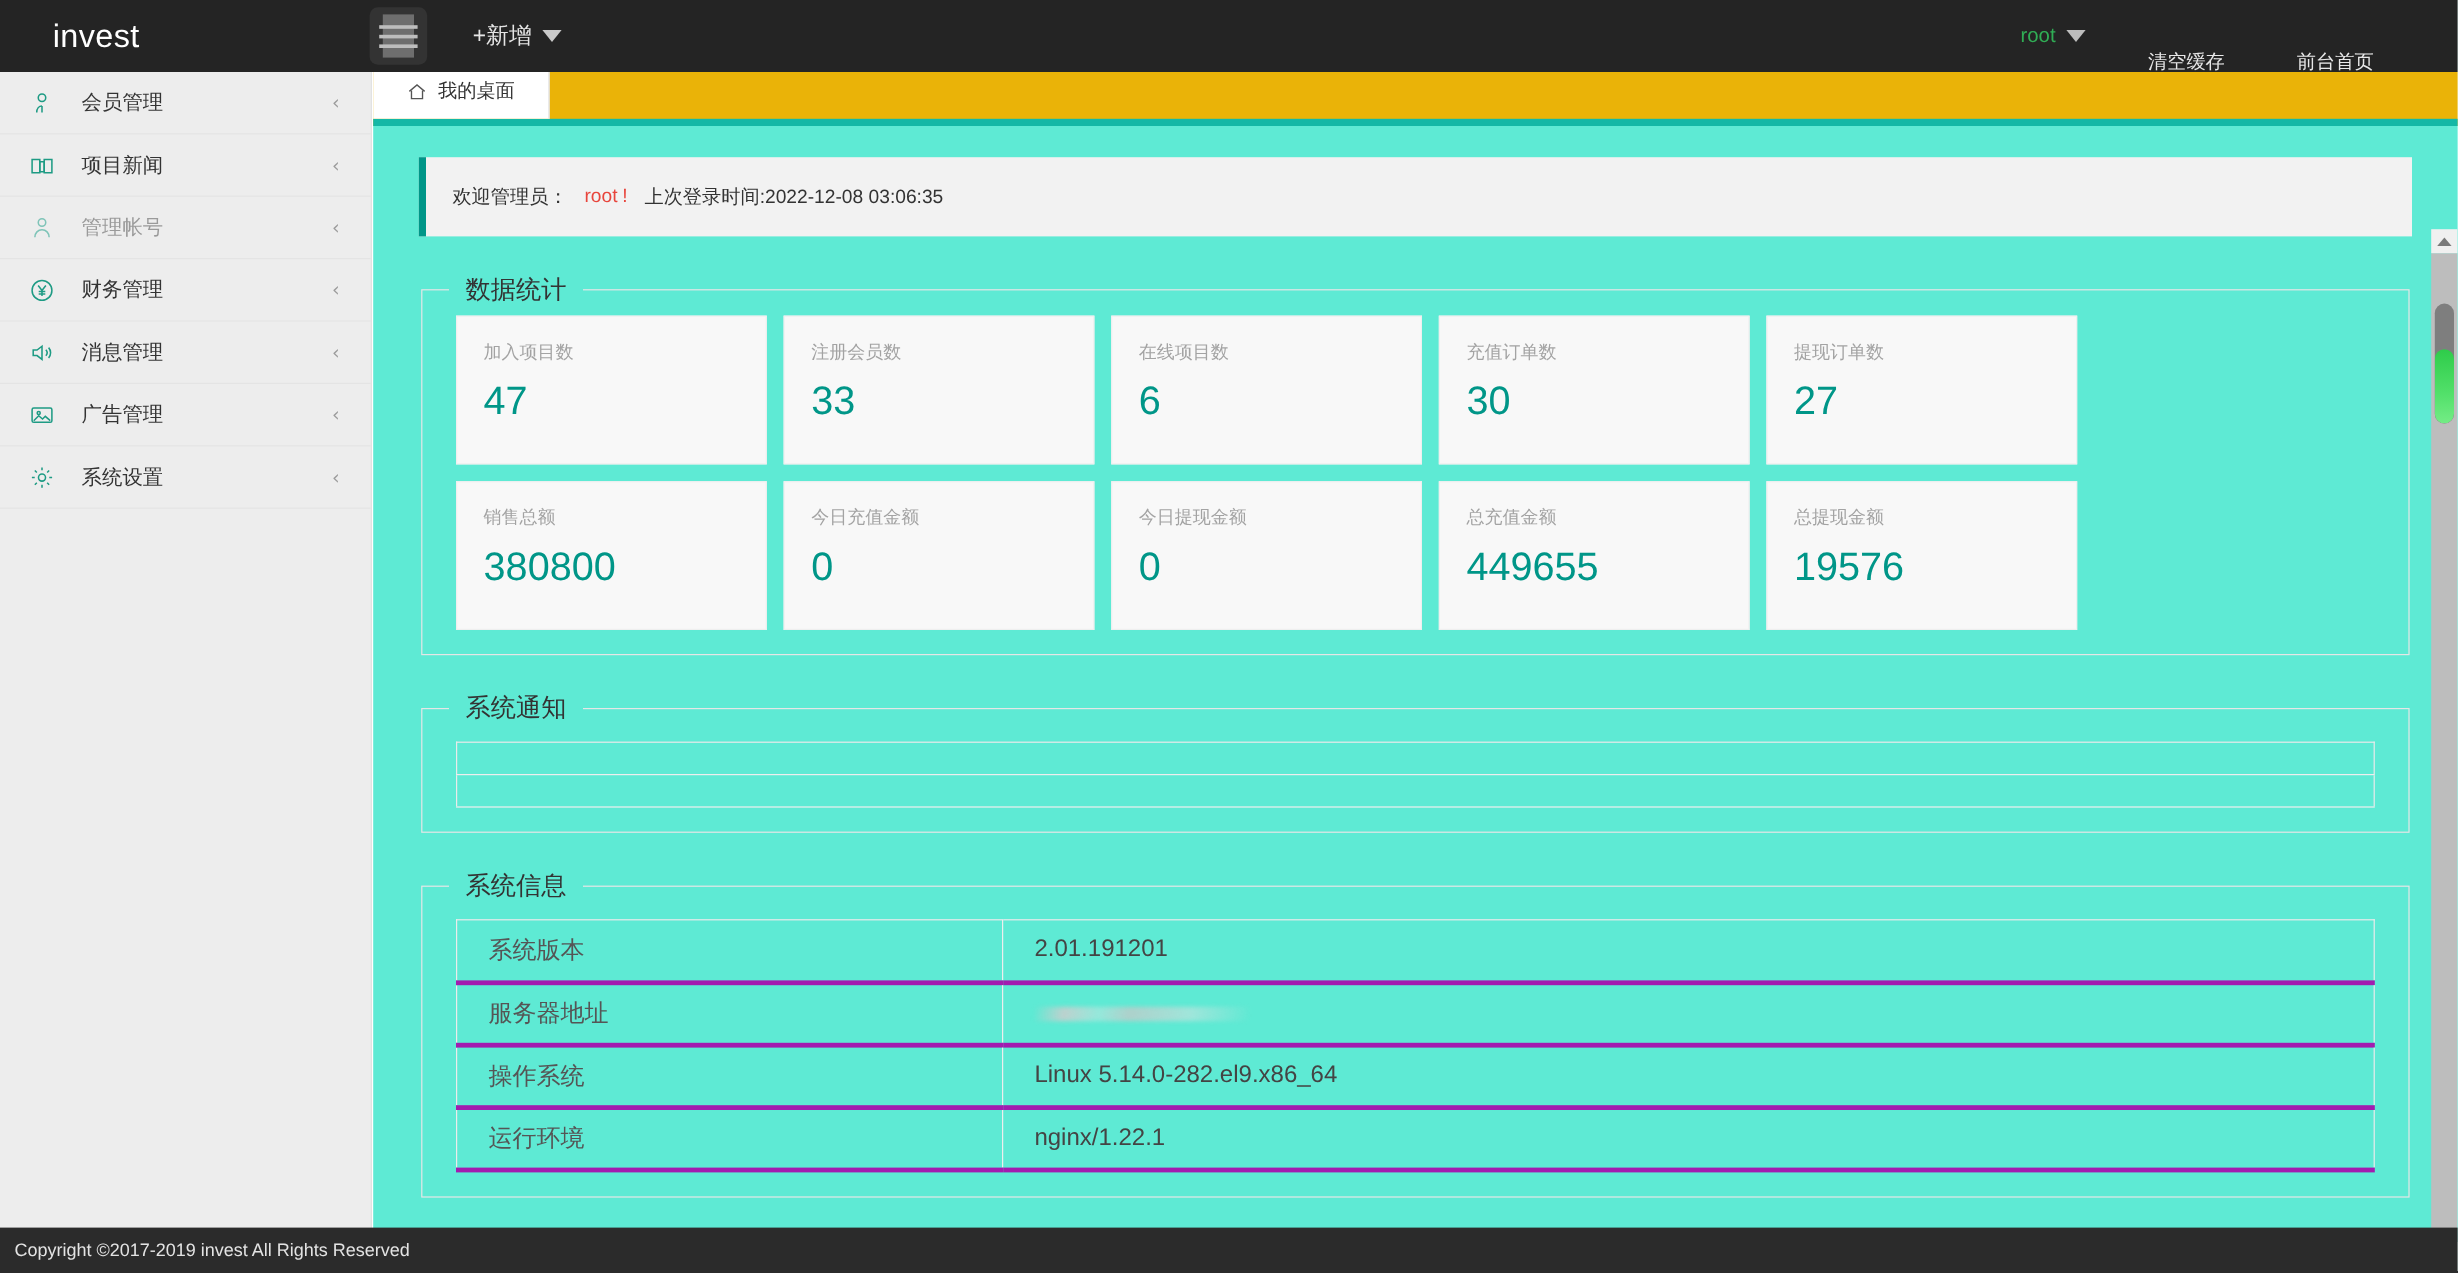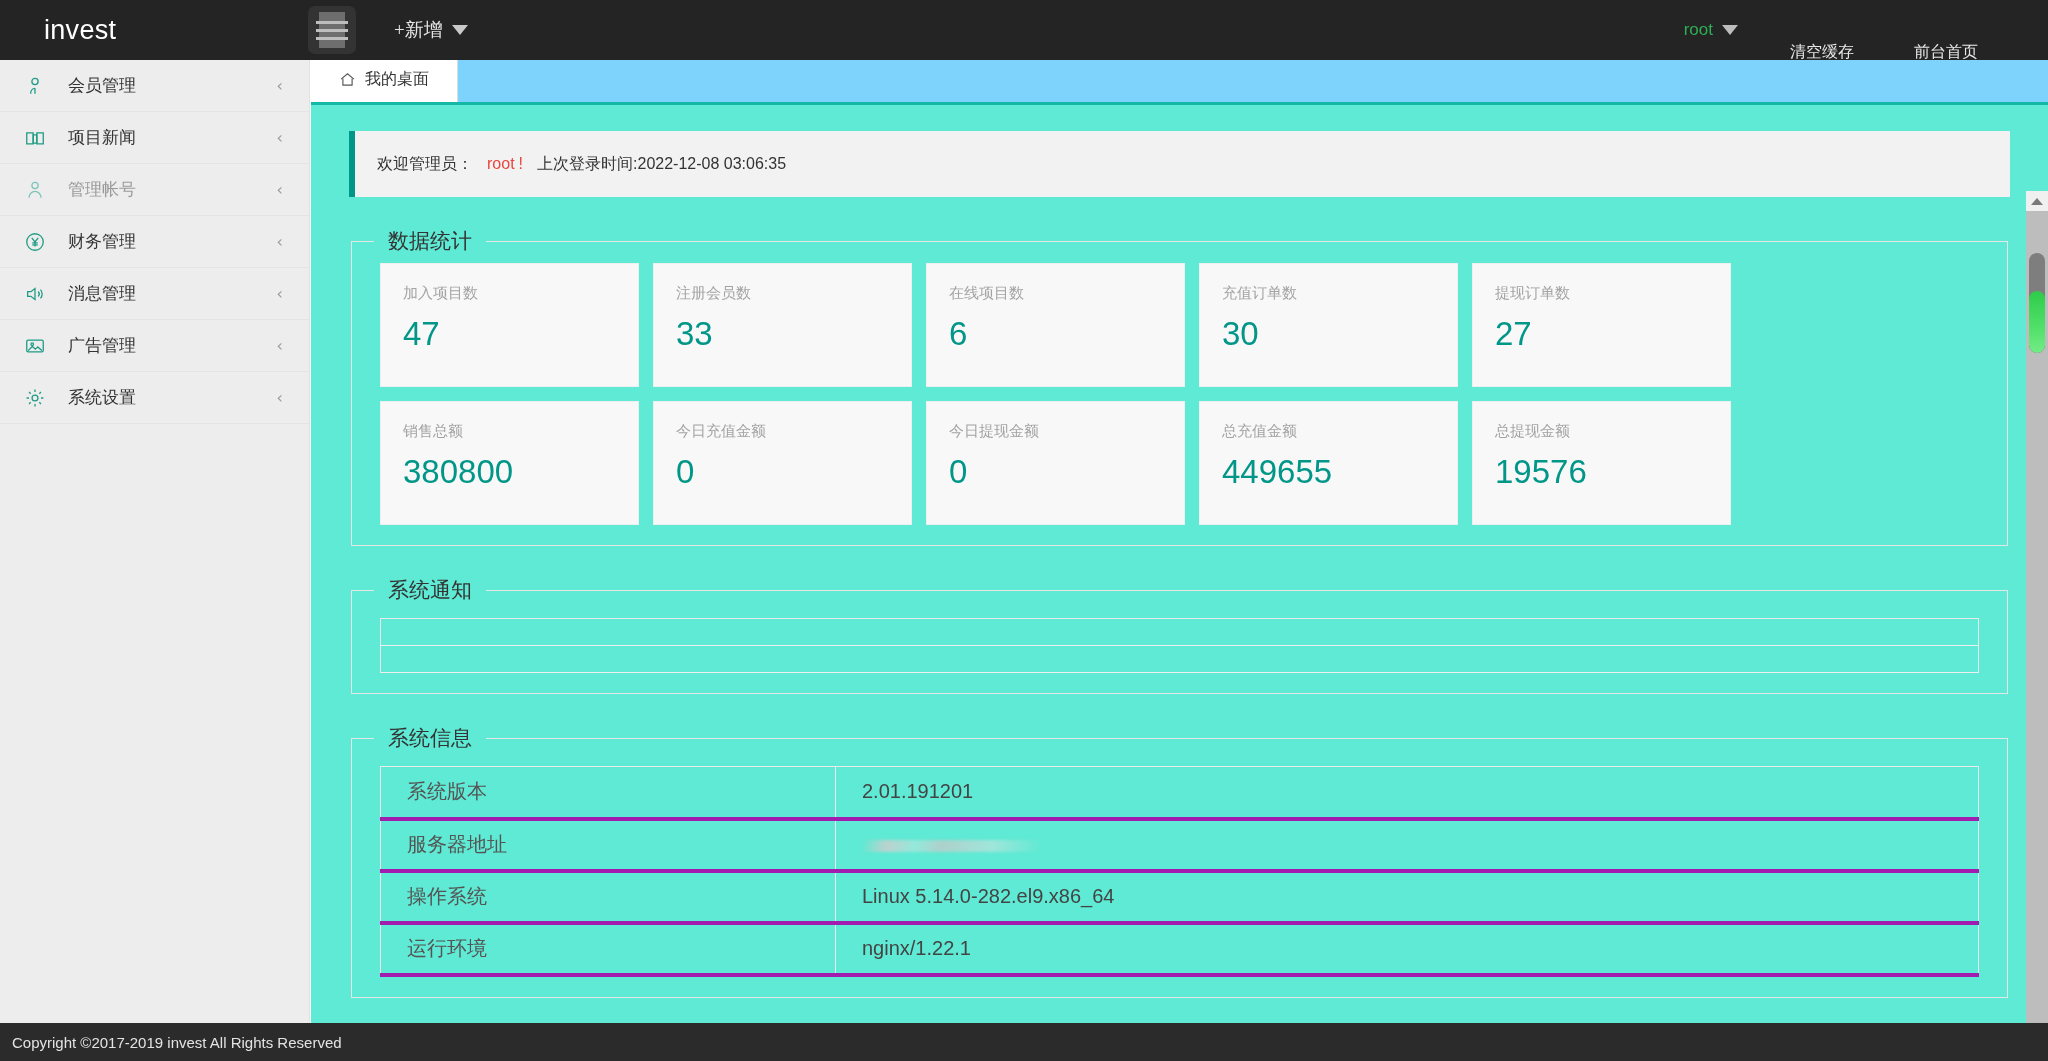--- a/index.html
+++ b/index.html
@@ -39,21 +39,20 @@
   }
   .toggle-inner i {
     display: block; height: 3px; width: 32px;
     margin-left: -3px; background: #bdbdbd;
   }
   .hdr-add {
     margin-left: 38px;
     color: #e5e5e5; font-size: 19px;
     display: flex; align-items: center; gap: 9px;
     cursor: pointer;
-    font-family: Liberation Serif, serif;
   }
   .caret-down {
     width: 0; height: 0;
     border-left: 8px solid transparent;
     border-right: 8px solid transparent;
     border-top: 10px solid #c9c9c9;
   }
   .hdr-right {
     margin-left: auto; display: flex; align-items: center;
     height: 60px; padding-right: 40px;
@@ -100,22 +99,22 @@
     font-size: 16px; font-family: "DejaVu Sans", sans-serif;
   }
 
   
   .main {
     position: absolute; top: 60px; left: 311px;
     width: 1737px; height: 975px;
     background: #fff;
   }
   .tabbar {
-    height: 45px; background: #7dd3fc;
-    border-bottom: 3px solid #14b8a6;
+    height: 45px; background: #eab308;
+    border-bottom: 6px solid #14b8a6;
     display: flex; align-items: flex-end;
   }
   .tab {
     height: 45px; padding: 0 28px;
     background: #fff;
     display: flex; align-items: center; gap: 9px;
     font-size: 16px; color: #333;
     border-right: 1px solid #dcdcdc;
     cursor: pointer;
   }

